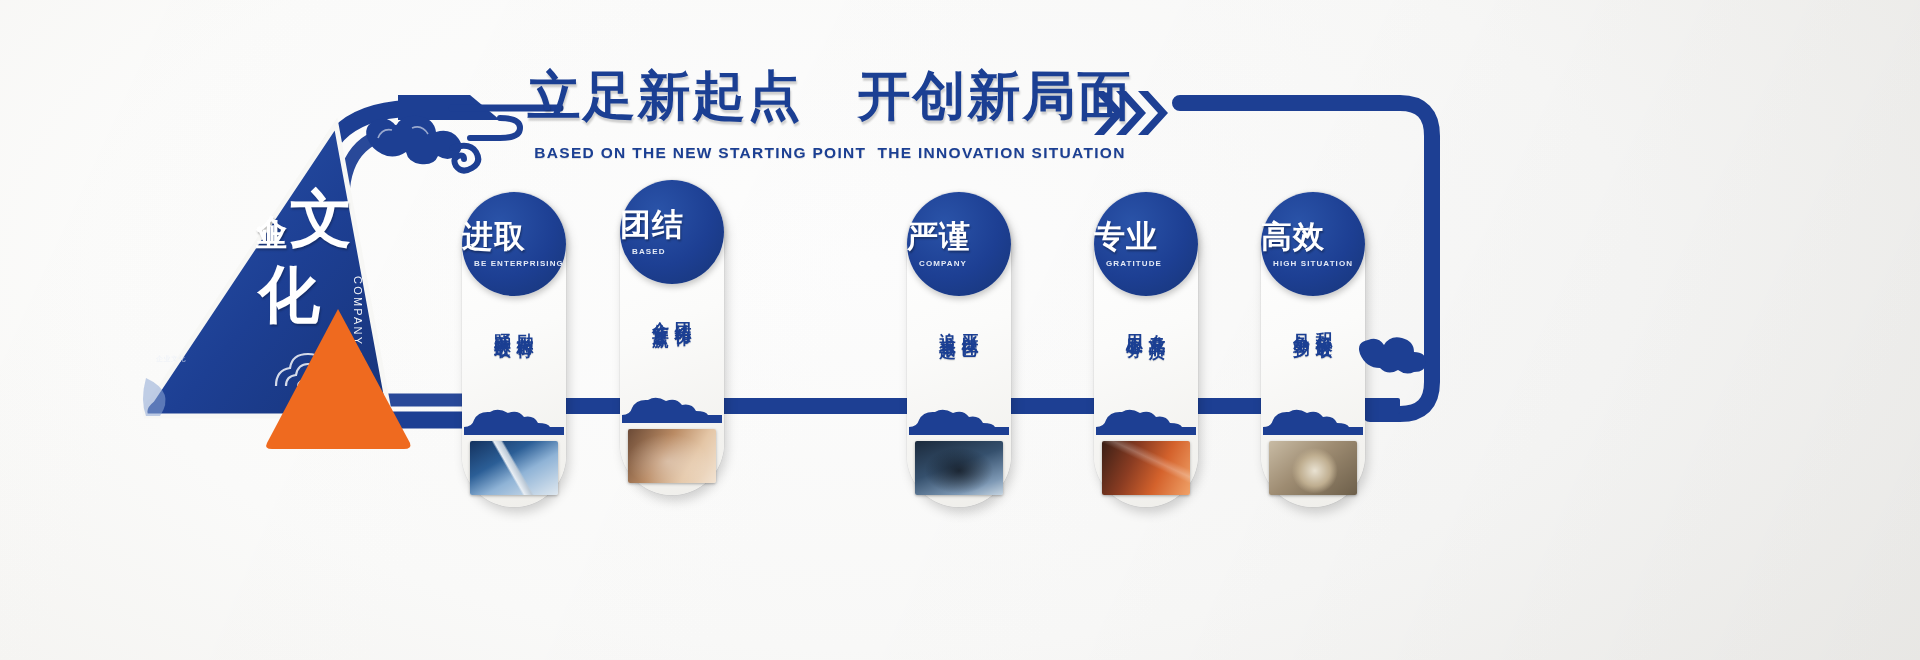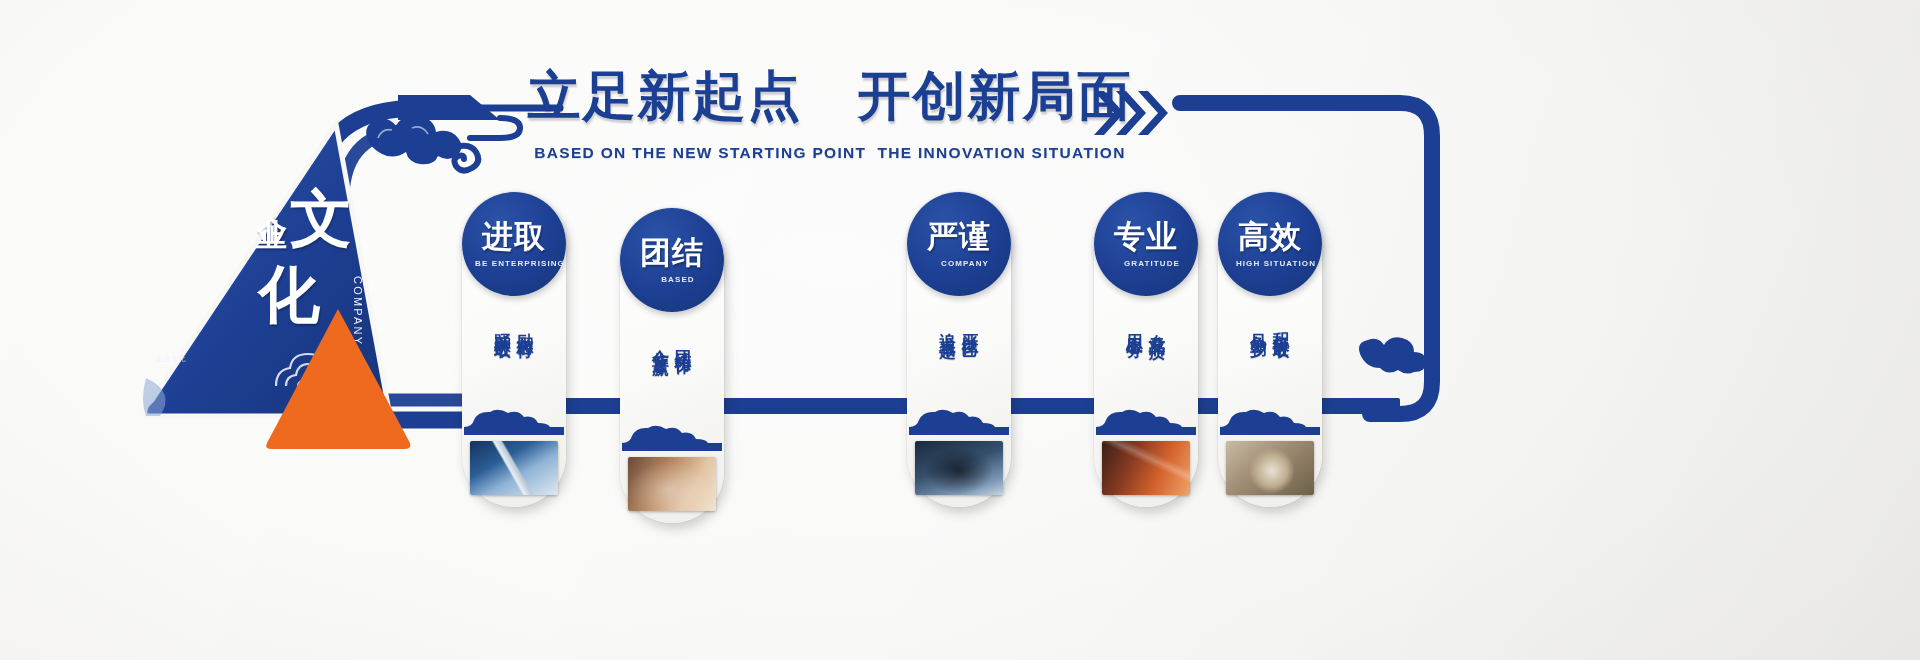--- a/index.html
+++ b/index.html
@@ -132,21 +132,21 @@
     background: linear-gradient(160deg, #ffffff 0%, #fbfbfa 45%, #efeeea 100%);
     box-shadow: 3px 6px 11px rgba(0,0,0,0.17), 0 0 0 1px rgba(0,0,0,0.035);
   }
   .pill-circle {
     position: absolute;
     left: 0; top: 0;
     width: 104px; height: 104px;
     border-radius: 50%;
     background: radial-gradient(circle at 36% 30%, #2a53a8 0%, #1d3f93 55%, #173577 100%);
     display: flex; flex-direction: column;
-    align-items: center; justify-content: center;
+    align-items: flex-start; justify-content: center;
     box-shadow: 1px 3px 6px rgba(0,0,0,0.22);
   }
   .pill-cn {
     color: #ffffff;
     font-family: "Liberation Sans", "DejaVu Sans", sans-serif;
     font-weight: bold;
     font-size: 31px;
     letter-spacing: 1px;
     line-height: 1;
     text-shadow: 1px 2px 2px rgba(0,0,0,0.3);
@@ -298,21 +298,21 @@
       </div>
       <svg class="pill-cloud" viewBox="0 0 100 28">
         <path d="M0 28 L0 20 Q8 20 10 13 Q14 4 26 5 Q34 0 44 6 Q54 2 60 10 Q70 8 74 16 Q84 16 86 20 L100 20 L100 28 Z" fill="#1d3f93"></path>
       </svg>
       <div class="pill-photo">
         <div class="ph" style="background:linear-gradient(150deg,#14325f 0%,#2b5e96 35%,#8fb3d6 60%,#dfe8f0 100%);"></div>
         <div class="ph" style="background:linear-gradient(60deg,transparent 44%,#e8eef4 46%,#bcc9d6 52%,transparent 54%);"></div>
       </div>
     </div>
 
-    <div class="pill" style="left:620px; top:208px;">
+    <div class="pill" style="left:620px; top:180px;">
       <div class="pill-circle">
         <div class="pill-cn">团结</div>
         <div class="pill-en">BASED</div>
       </div>
       <div class="pill-vert">
         <div class="vcol">团结协作</div>
         <div class="vcol">合作共赢</div>
       </div>
       <svg class="pill-cloud" viewBox="0 0 100 28">
         <path d="M0 28 L0 20 Q8 20 10 13 Q14 4 26 5 Q34 0 44 6 Q54 2 60 10 Q70 8 74 16 Q84 16 86 20 L100 20 L100 28 Z" fill="#1d3f93"></path>
@@ -353,21 +353,21 @@
       </div>
       <svg class="pill-cloud" viewBox="0 0 100 28">
         <path d="M0 28 L0 20 Q8 20 10 13 Q14 4 26 5 Q34 0 44 6 Q54 2 60 10 Q70 8 74 16 Q84 16 86 20 L100 20 L100 28 Z" fill="#1d3f93"></path>
       </svg>
       <div class="pill-photo">
         <div class="ph" style="background:linear-gradient(115deg,#3a1f16 0%,#8a3c22 35%,#d4622c 65%,#f0a268 100%);"></div>
         <div class="ph" style="background:linear-gradient(25deg,transparent 55%,rgba(255,255,255,.25) 62%,transparent 70%);"></div>
       </div>
     </div>
 
-    <div class="pill" style="left:1218px; top:192px;">
+    <div class="pill" style="left:1261px; top:192px;">
       <div class="pill-circle">
         <div class="pill-cn">高效</div>
         <div class="pill-en">HIGH SITUATION</div>
       </div>
       <div class="pill-vert">
         <div class="vcol">积极进取</div>
         <div class="vcol">只争朝夕</div>
       </div>
       <svg class="pill-cloud" viewBox="0 0 100 28">
         <path d="M0 28 L0 20 Q8 20 10 13 Q14 4 26 5 Q34 0 44 6 Q54 2 60 10 Q70 8 74 16 Q84 16 86 20 L100 20 L100 28 Z" fill="#1d3f93"></path>

